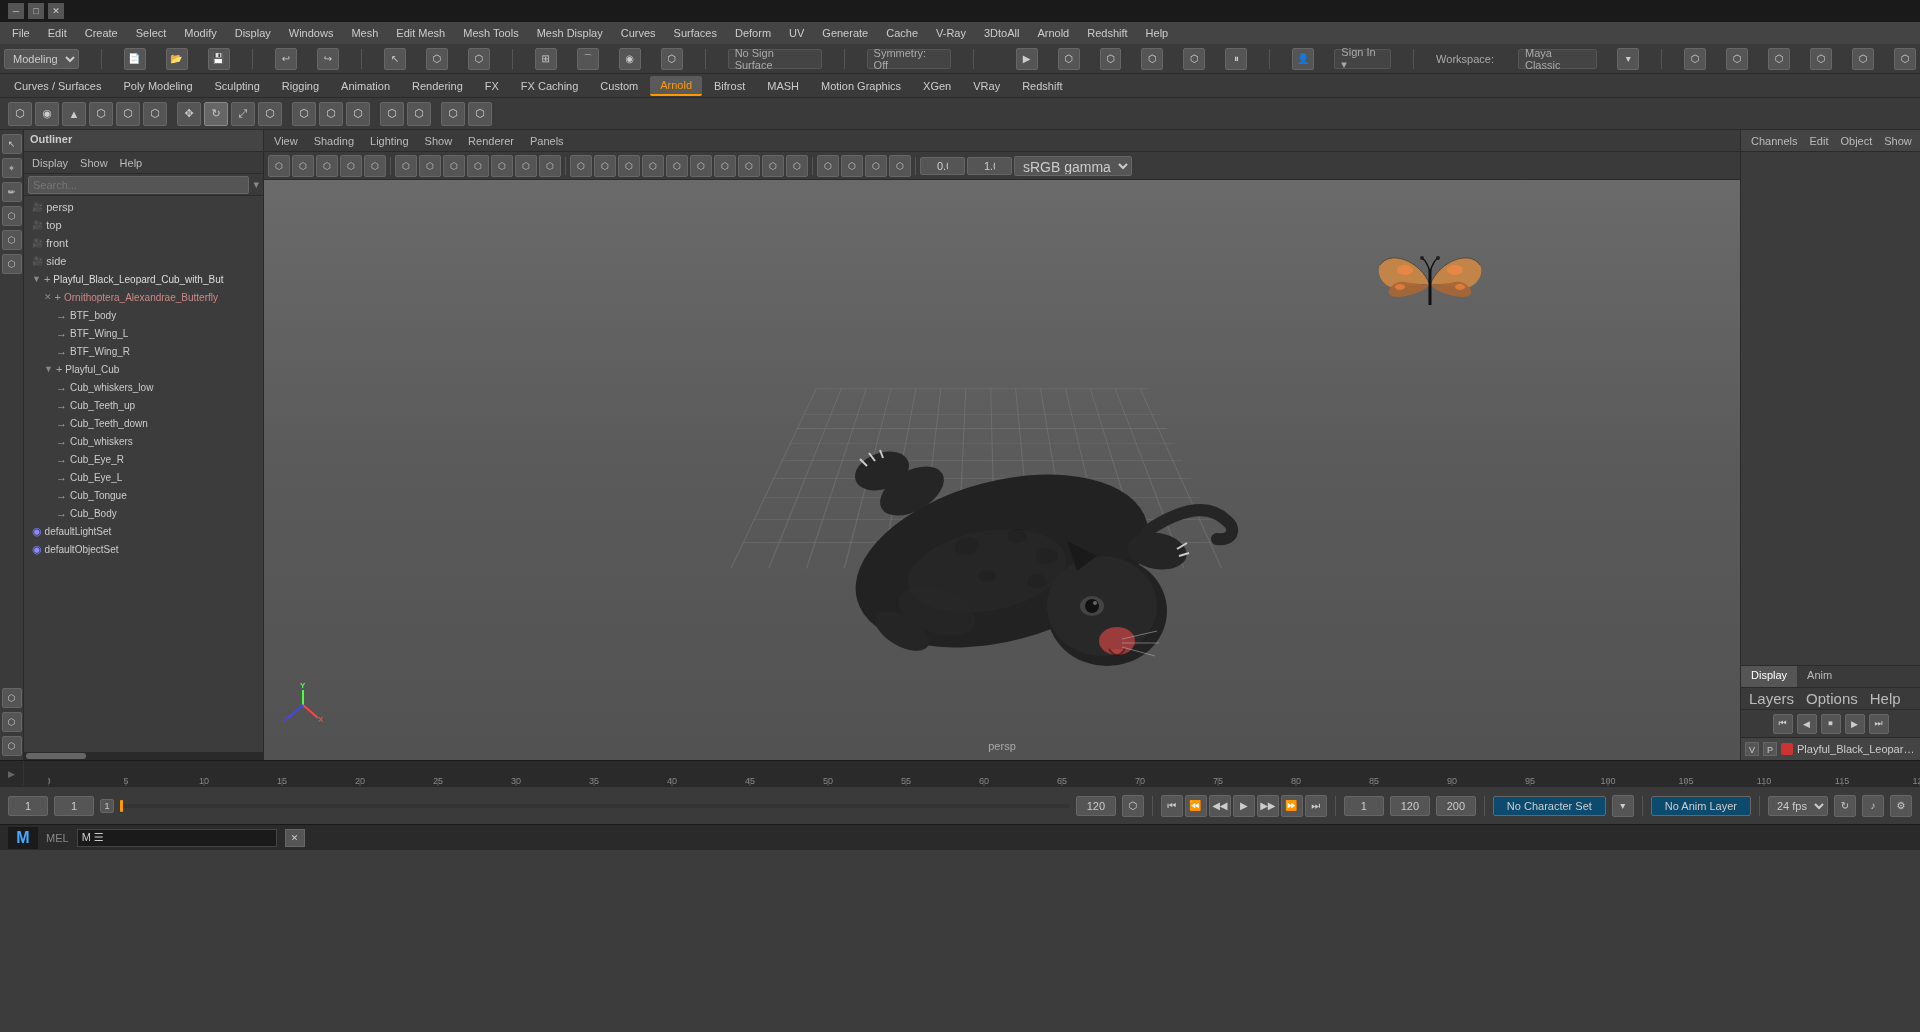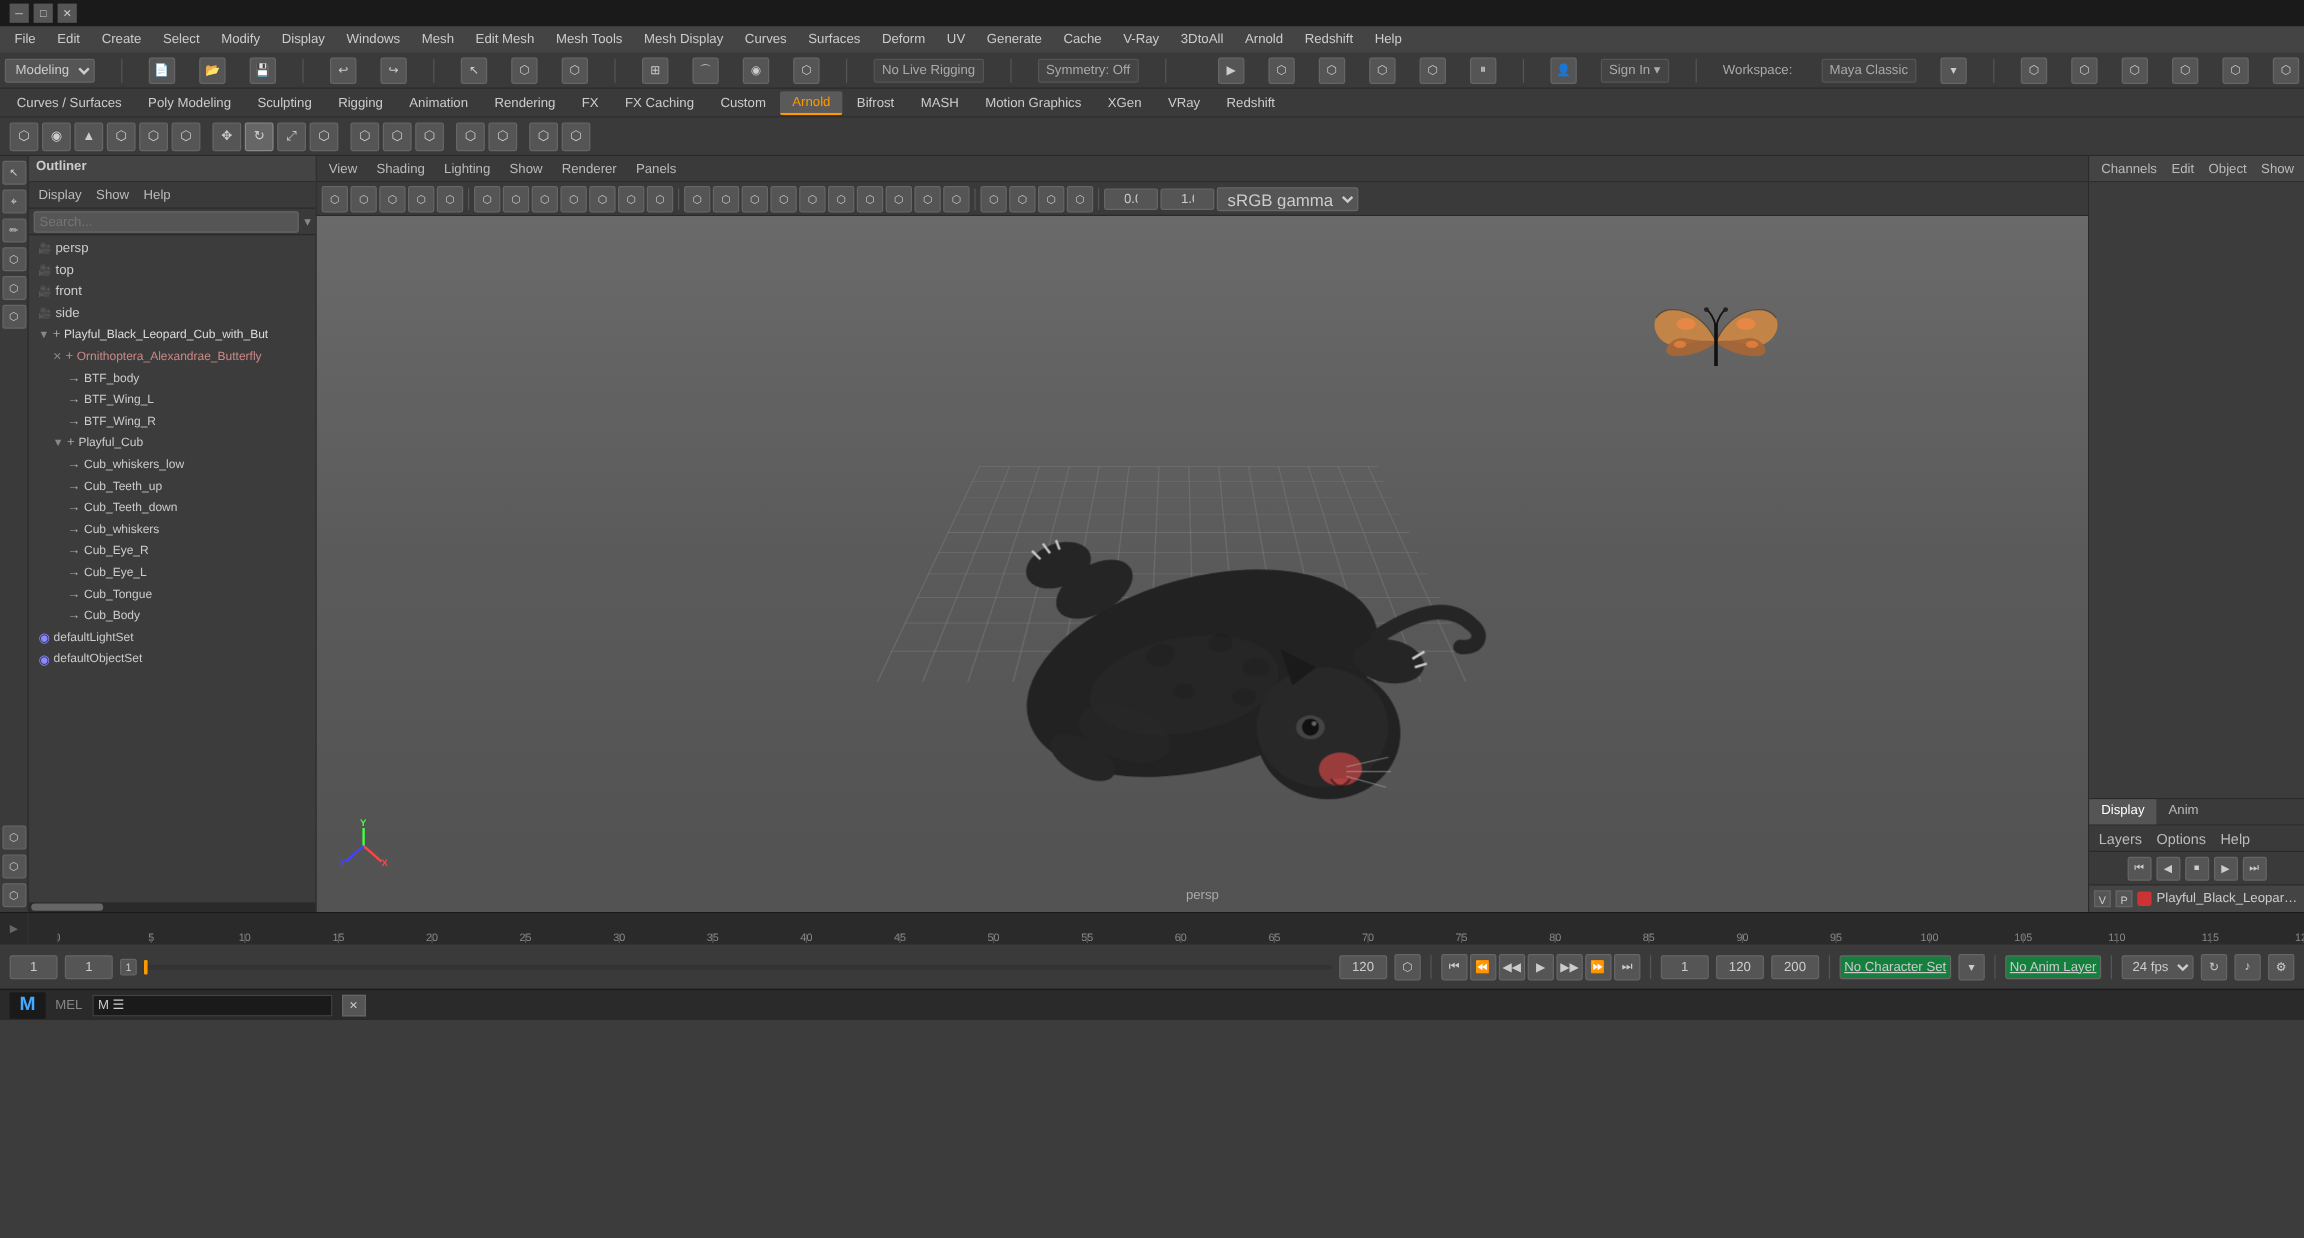--- a/index.html
+++ b/index.html
@@ -177,21 +177,21 @@
       display: flex; height: 22px; background: #3a3a3a; border-bottom: 1px solid #2a2a2a;
     }
     .da-tab {
       padding: 3px 10px; font-size: 11px; color: #bbb; cursor: pointer;
     }
     .da-tab.active { background: #555; color: #fff; }
     #layer-controls {
       height: 22px; display: flex; align-items: center; gap: 4px; padding: 0 4px;
       background: #3a3a3a; border-bottom: 1px solid #2a2a2a;
     }
-    .layer-ctrl-item { font-size: 12px; color: #bbb; cursor: pointer; padding: 2px 4px; }
+    .layer-ctrl-item { font-size: 15px; color: #bbb; cursor: pointer; padding: 2px 4px; }
     #layer-transport {
       height: 28px; display: flex; align-items: center; justify-content: center; gap: 4px;
       background: #3a3a3a; border-bottom: 1px solid #2a2a2a;
     }
     .transport-btn {
       width: 20px; height: 20px; background: #555; border: 1px solid #666;
       color: #ccc; cursor: pointer; display: flex; align-items: center; justify-content: center;
       font-size: 9px; border-radius: 2px;
     }
     #layer-item {
@@ -223,23 +223,23 @@
       width: 40px; height: 20px; background: #555; border: 1px solid #666;
       color: #ccc; text-align: center; font-size: 11px; border-radius: 2px;
     }
     #playback-controls { display: flex; align-items: center; gap: 2px; }
     .pb-btn {
       width: 22px; height: 22px; background: #555; border: 1px solid #666;
       color: #ccc; cursor: pointer; display: flex; align-items: center; justify-content: center;
       font-size: 10px; border-radius: 2px;
     }
     .bc-status {
-      background: #15803d; border: 1px solid #666; color: #ccc;
-      padding: 1px 3px; font-size: 11px; height: 20px; border-radius: 2px;
-      display: flex; align-items: center; text-decoration: underline;
+      background: #0c4a6e; border: 1px solid #666; color: #ccc;
+      padding: 1px 13px; font-size: 11px; height: 20px; border-radius: 2px;
+      display: flex; align-items: center;
     }
     .bc-select {
       background: #555; border: 1px solid #666; color: #ccc;
       padding: 1px 4px; font-size: 11px; height: 20px; border-radius: 2px;
     }
 
     
     #status-bar {
       height: 26px; background: #2a2a2a; display: flex; align-items: center;
       padding: 0 8px; gap: 8px; border-top: 1px solid #1a1a1a;
@@ -360,21 +360,21 @@
   <div class="toolbar-separator"></div>
   <div class="toolbar-btn">↖</div>
   <div class="toolbar-btn">⬡</div>
   <div class="toolbar-btn">⬡</div>
   <div class="toolbar-separator"></div>
   <div class="toolbar-btn">⊞</div>
   <div class="toolbar-btn">⌒</div>
   <div class="toolbar-btn">◉</div>
   <div class="toolbar-btn">⬡</div>
   <div class="toolbar-separator"></div>
-  <div class="toolbar-status">No Live Rigging</div>
+  <div class="toolbar-status">No Sign Surface</div>
   <div class="toolbar-separator"></div>
   <div class="toolbar-status">Symmetry: Off</div>
   <div class="toolbar-separator"></div>
   <div style="flex:1"></div>
   <div class="toolbar-btn">▶</div>
   <div class="toolbar-btn">⬡</div>
   <div class="toolbar-btn">⬡</div>
   <div class="toolbar-btn">⬡</div>
   <div class="toolbar-btn">⬡</div>
   <div class="toolbar-btn">⏸</div>

